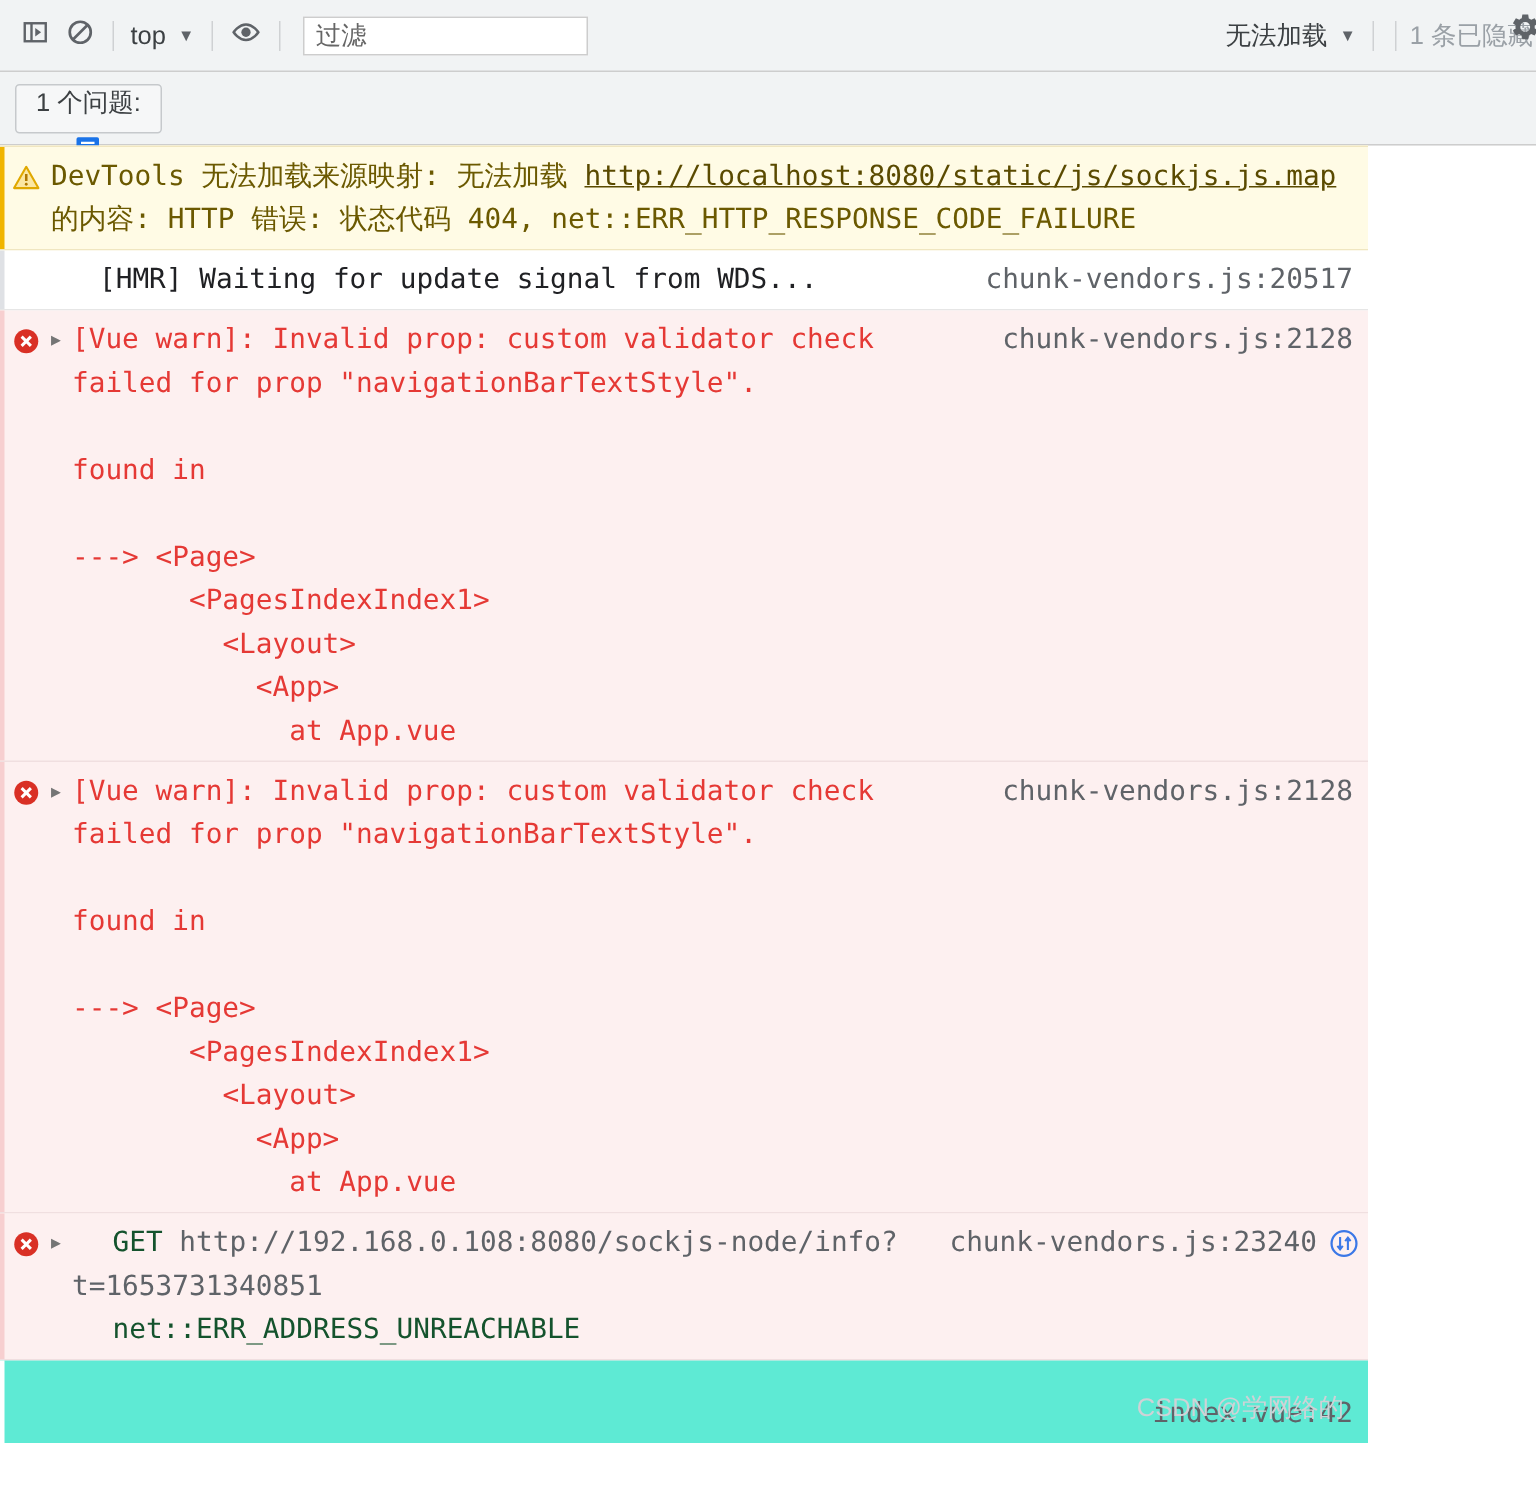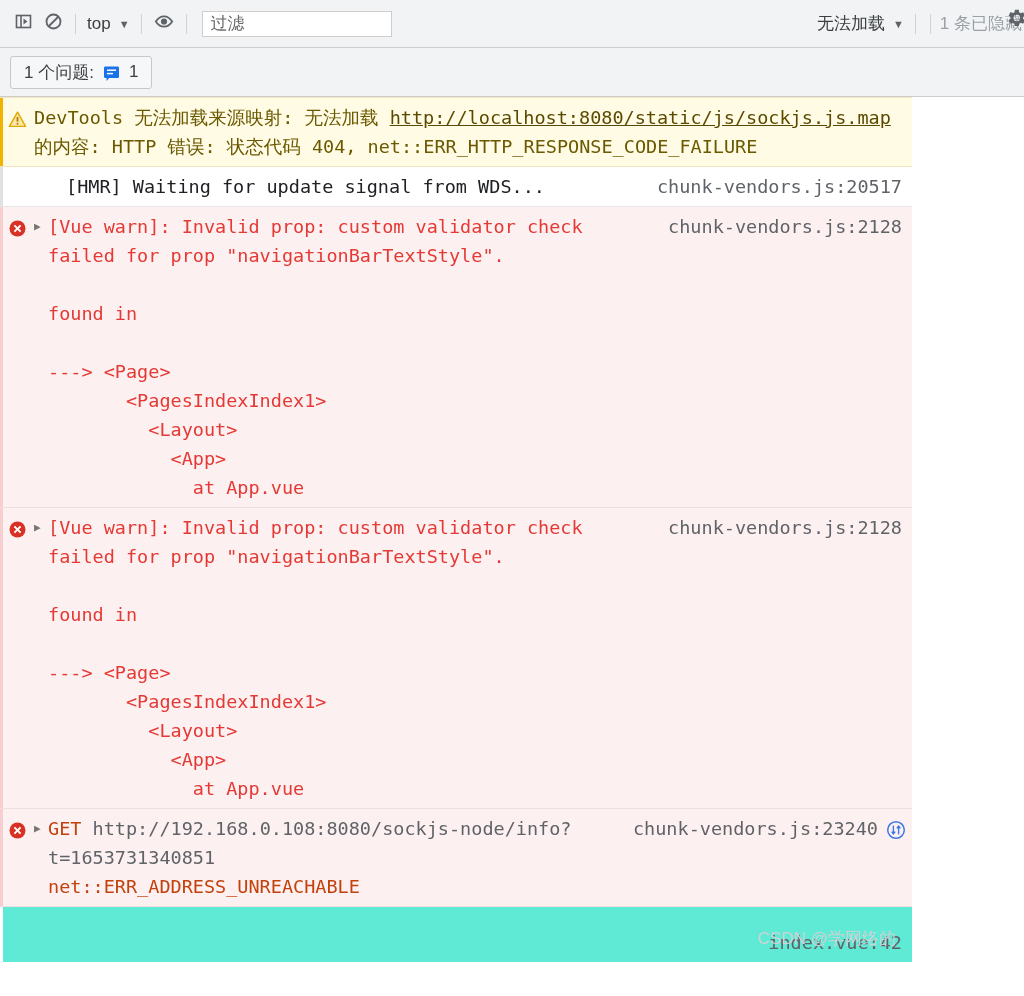--- a/index.html
+++ b/index.html
@@ -85,20 +85,21 @@
     display: inline-flex;
     align-items: center;
     height: 33px;
     border: 1px solid #c6c9cc;
     border-radius: 3px;
     background: #f6f7f8;
     padding: 0 13px;
     font-size: 17px;
     color: #3c4043;
     gap: 9px;
+    flex-direction: column;
   }
   .issues-chip .count { color: #3c4043; }
   .issues-chip svg { display: block; }
 
   
   #console { width: 912px; background: #fff; }
 
   .row {
     position: relative;
     display: flex;
@@ -166,21 +167,21 @@
 
   
   .row.err {
     background: #fdf0f0;
   }
   .row.err .lstrip { background: #f7cfd0; }
   .row.err .body { color: #e53935; }
   .row.err .srclink a { color: #5f6368; }
 
   .errlink { color: #5f6368; }
-  .errplain { color: #c2410c; }
+  .errplain { color: #14532d; margin-left: 27px; }
 
   
   .row.trail {
     background: #5eead4;
     border-bottom: none;
     min-height: 40px;
     padding-top: 21px;
   }
   .row.trail .lstrip { background: #ffffff; }
   .row.trail .srclink a { color: #5f6368; }

